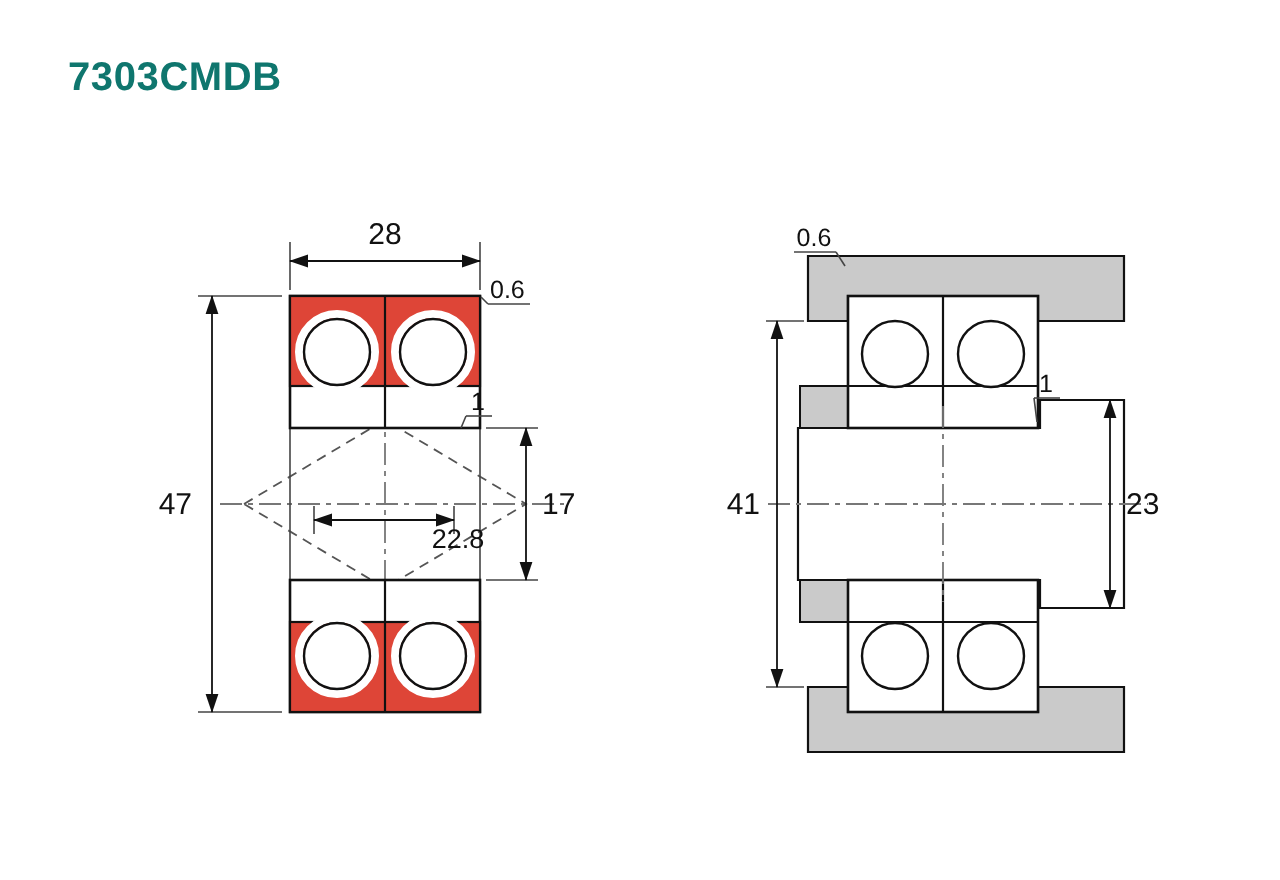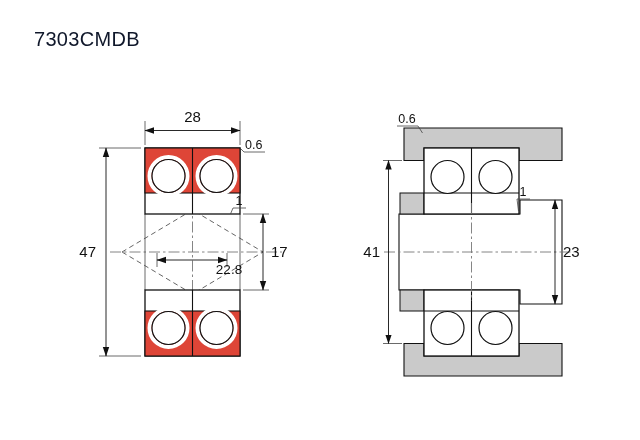--- a/index.html
+++ b/index.html
@@ -9,22 +9,22 @@
     height: 440px;
     background: #ffffff;
     font-family: "Liberation Sans", sans-serif;
     overflow: hidden;
   }
   .title {
     position: absolute;
     left: 34px;
     top: 28px;
     font-size: 20px;
-    font-weight: 400;
-    color: #0f172a;
+    font-weight: 700;
+    color: #0f766e;
     letter-spacing: 0.3px;
   }
   svg { position: absolute; left: 0; top: 0; }
   text { font-family: "Liberation Sans", sans-serif; fill: #111; }
 </style>
 </head>
 <body>
 
 <div class="canvas">
 

